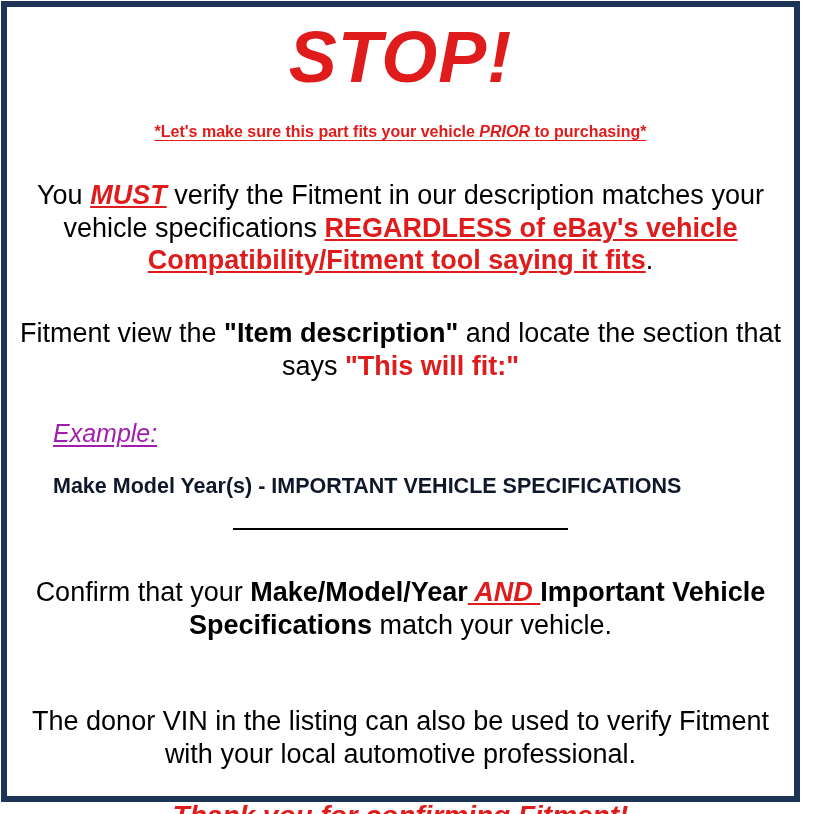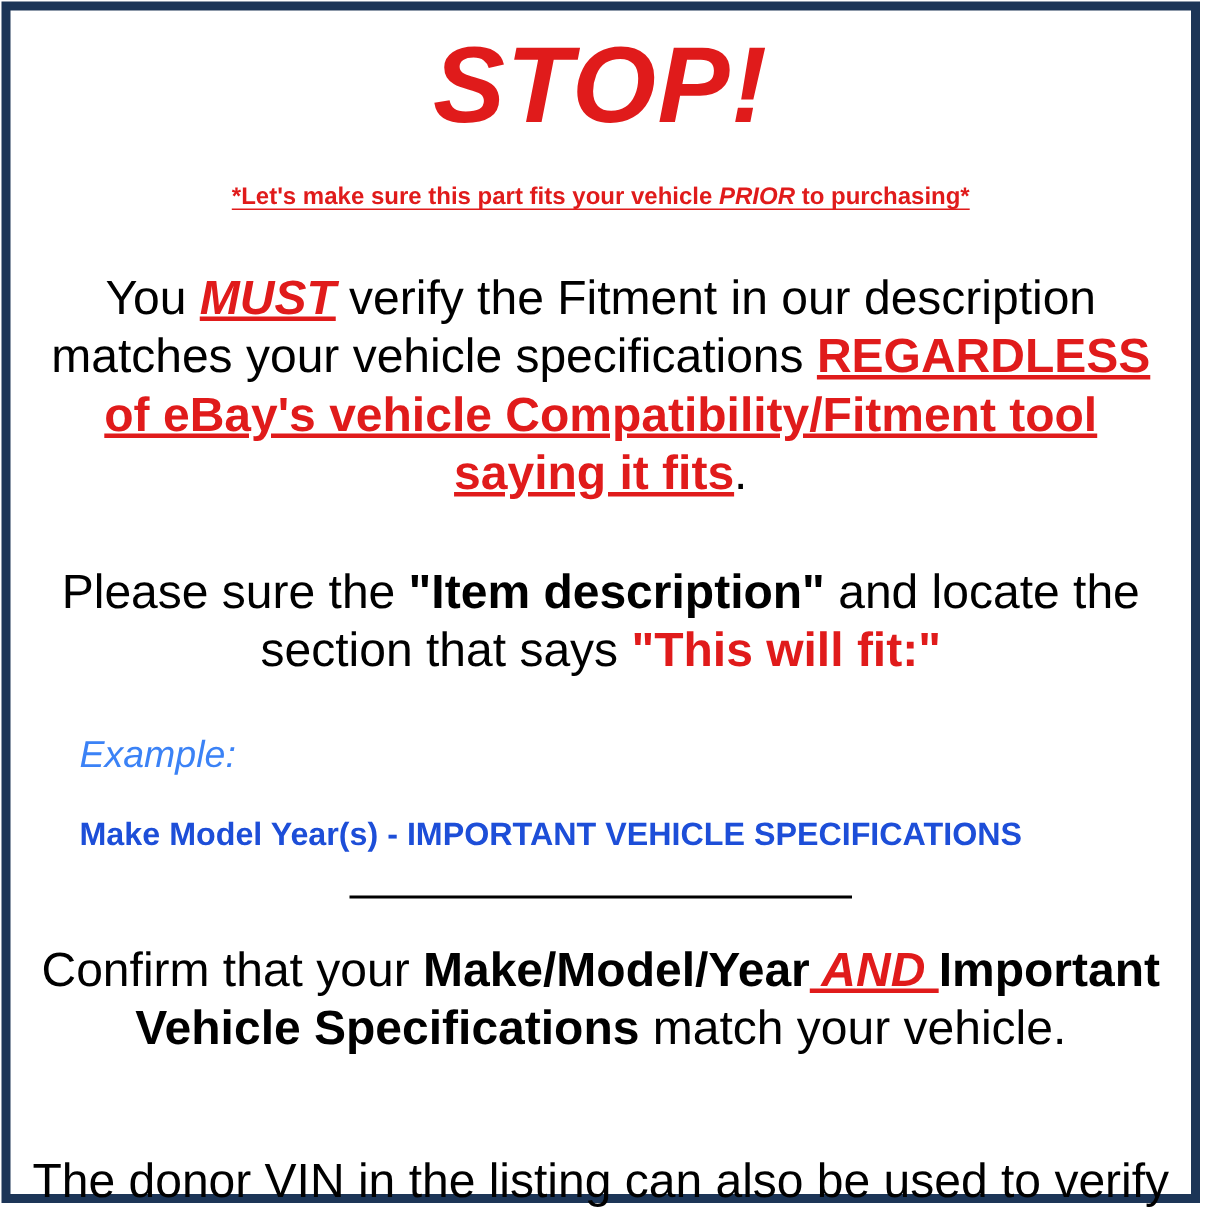--- a/index.html
+++ b/index.html
@@ -58,71 +58,72 @@
     font-size: 16px;
     line-height: 1.1;
     text-decoration: underline;
     text-underline-offset: 3px;
     margin: 30px 0 0 0;
     white-space: nowrap;
   }
 
   .para {
     text-align: center;
-    font-size: 32px;
+    font-size: 27px;
     line-height: 1.22;
     margin: 0;
   }
 
   #para-must   { margin-top: 38px; }
   #para-view   { margin-top: 40px; }
 
   #para-must .u,
   #para-view .u { text-underline-offset: 2px; }
 
   .example-block {
     margin-top: 36px;
     padding-left: 36px;
     text-align: left;
   }
 
   #example-label {
     font-size: 25px;
     font-style: italic;
+    text-decoration: underline;
     text-underline-offset: 3px;
-    color: #3b82f6;
+    color: #a21caf;
     line-height: 1.15;
     display: inline-block;
   }
 
   #example-fit-line {
     font-size: 26px;
     font-weight: bold;
     color: #e01b1b;
     line-height: 1.2;
     margin-top: 2px;
   }
 
   #example-spec-line {
     font-size: 21.5px;
     font-weight: bold;
-    color: #1d4ed8;
+    color: #0f172a;
     line-height: 1.2;
     margin-top: 26px;
     white-space: nowrap;
   }
 
   #divider {
     width: 335px;
     height: 0;
     border-top: 2px solid #000000;
     margin: 28px auto 0 auto;
   }
 
-  #para-confirm { margin-top: 28px; text-align: center; }
+  #para-confirm { margin-top: 46px; text-align: center; }
   #para-vin     { margin-top: 63px; }
 
   #para-thanks {
     text-align: center;
     color: #e01b1b;
     font-weight: bold;
     font-style: italic;
     font-size: 28px;
     line-height: 1.2;
     margin-top: 28px;
@@ -139,21 +140,21 @@
 
     <div class="line-subhead">
       <span>*Let's make sure this part fits your vehicle </span><span class="i">PRIOR</span><span> to purchasing*</span>
     </div>
 
     <p class="para" id="para-must">
       <span>You </span><span class="red b i u">MUST</span><span> verify the Fitment in our description matches your vehicle specifications </span><span class="red b u">REGARDLESS of eBay's vehicle Compatibility/Fitment tool saying it fits</span><span>.</span>
     </p>
 
     <p class="para" id="para-view">
-      <span>Please sure the </span><span class="b">"Item description"</span><span> and locate the section that says </span><span class="red b">"This will fit:"</span>
+      <span>Fitment view the </span><span class="b">"Item description"</span><span> and locate the section that says </span><span class="red b">"This will fit:"</span>
     </p>
 
     <div class="example-block">
       <div><span id="example-label">Example:</span></div>
       <div id="example-spec-line">Make Model Year(s) - IMPORTANT VEHICLE SPECIFICATIONS</div>
     </div>
 
     <div id="divider"></div>
 
     <p class="para" id="para-confirm">

